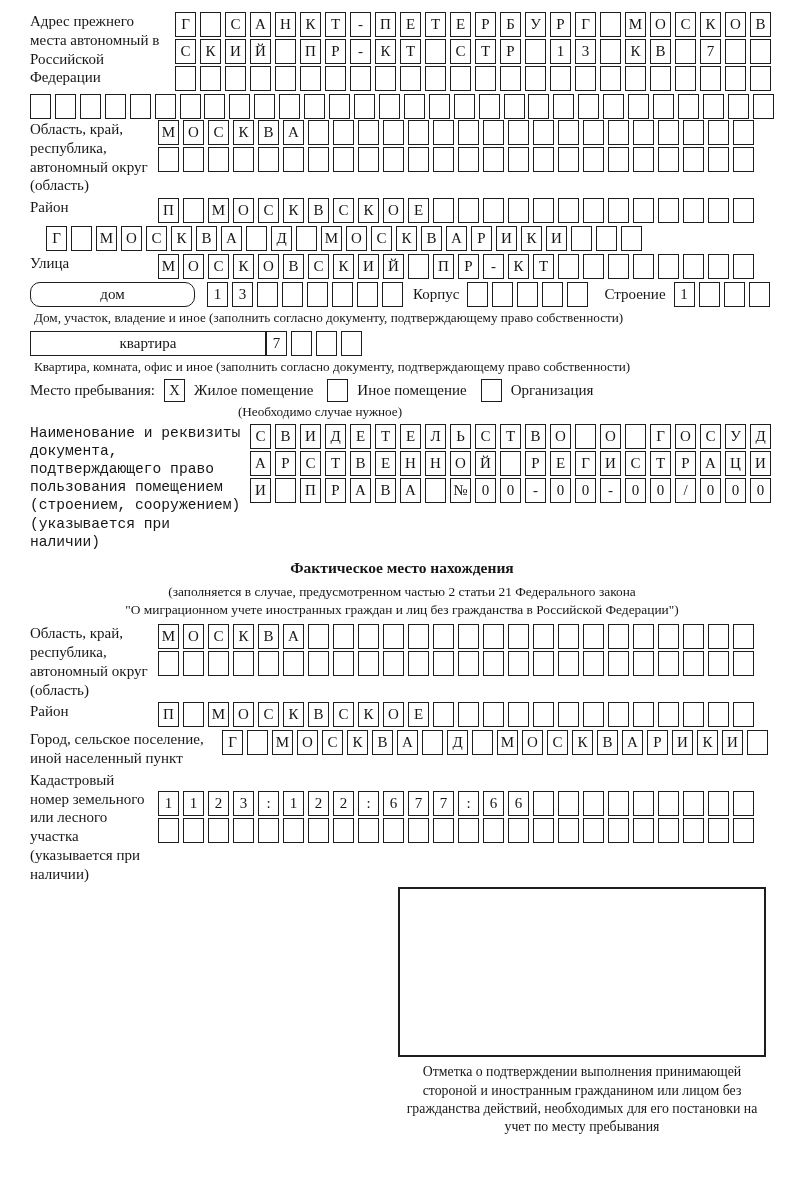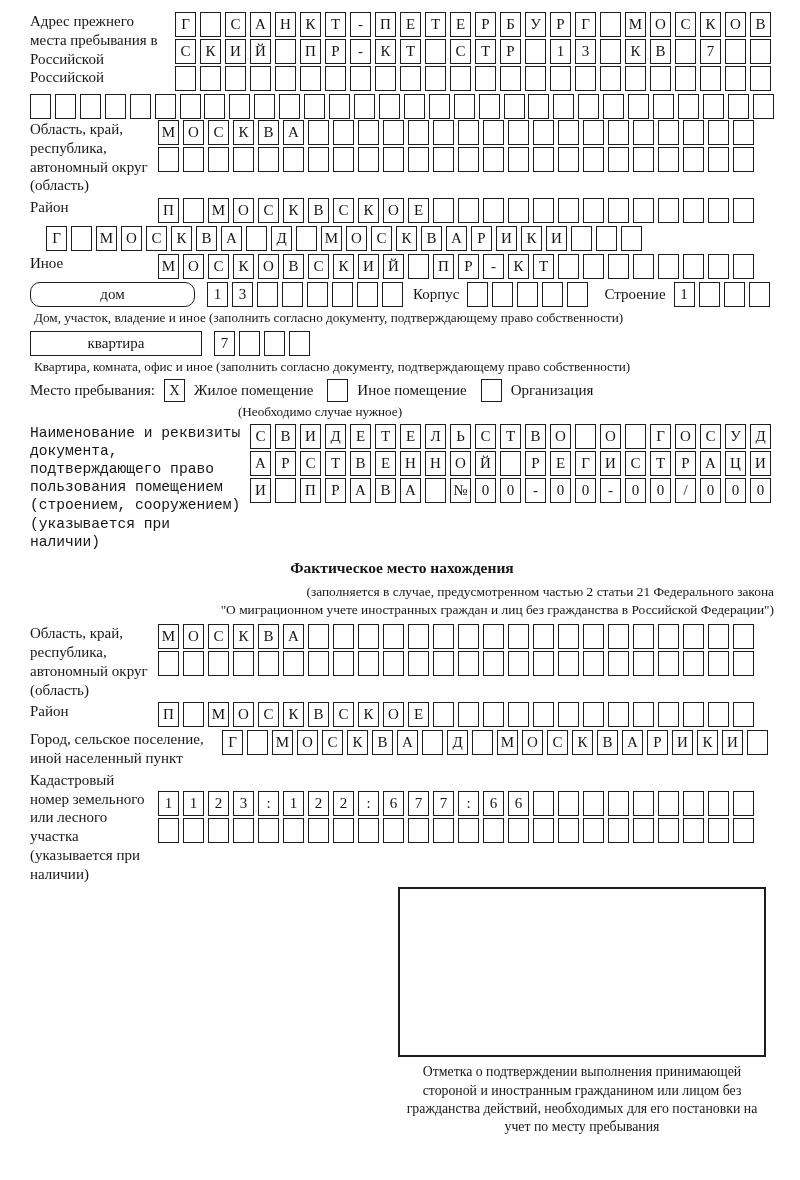--- a/index.html
+++ b/index.html
@@ -25,50 +25,50 @@
   }
   .fullrow{width:100%;justify-content:space-between;gap:0;margin:2px 0 1px 0;}
   .note{font-size:13.2px;text-align:center;margin:0 0 4px 0;line-height:1.25;}
   .note-left{text-align:left;margin-left:4px;}
   .sec-title{font-weight:bold;text-align:center;font-size:16px;margin:4px 0 7px 0;}
   .wbox{
     border:1.6px solid #1d1d1d;height:25px;box-sizing:border-box;flex:none;
     display:flex;align-items:center;justify-content:center;font-size:15px;background:#fff;
   }
   .dom-box{width:165px;margin-right:12px;border-radius:10px;}
-  .kv-box{width:172px;margin-right:12px;}
+  .kv-box{width:236px;}
   .inline-lab{font-size:15px;line-height:25px;flex:none;}
   .ml10{margin-left:10px;margin-right:8px;}
   .ml16{margin-left:16px;margin-right:8px;}
   .indent16{margin-left:16px;}
   .chk-row{align-items:center;margin-bottom:2px;}
   .chk{
     width:21px;height:23px;border:1.6px solid #1d1d1d;box-sizing:border-box;flex:none;
     display:flex;align-items:center;justify-content:center;font-size:14.5px;
     margin:0 9px 0 9px;background:#fff;
   }
   .opt-lab{font-size:15px;flex:none;}
   .gap18{margin-left:14px;}
   .choose-note{width:300px;margin-left:140px;text-align:center;margin-bottom:3px;}
   .fact-title{font-weight:bold;text-align:center;font-size:15.5px;margin:8px 0 6px 0;}
-  .fact-note{font-size:13.4px;text-align:right;line-height:1.35;margin-bottom:5px;}
+  .fact-note{font-size:13.4px;text-align:center;line-height:1.35;margin-bottom:5px;}
   .mt20{margin-top:20px;}
   .stamp-area{margin-left:368px;width:368px;margin-top:4px;}
   .stamp-box{width:368px;height:170px;border:2px solid #1d1d1d;box-sizing:border-box;background:#fff;}
   .stamp-caption{width:368px;margin:6px 0 0 0;font-size:13.8px;line-height:1.32;text-align:center;}
   .mb2{margin-bottom:2px;}
 </style>
 </head>
 <body>
 
 <div class="page">
 
 
   <div class="frow">
-    <div class="flabel lab145">Адрес прежнего места пребывания в Российской Российской</div>
+    <div class="flabel lab145">Адрес прежнего места автономный в Российской Федерации</div>
     <div class="rowstack">
       <div class="cells">
           <div class="cell">Г</div>
           <div class="cell"></div>
           <div class="cell">С</div>
           <div class="cell">А</div>
           <div class="cell">Н</div>
           <div class="cell">К</div>
           <div class="cell">Т</div>
           <div class="cell">-</div>
@@ -288,21 +288,21 @@
         <div class="cell">И</div>
         <div class="cell">К</div>
         <div class="cell">И</div>
         <div class="cell"></div>
         <div class="cell"></div>
         <div class="cell"></div>
       </div>
   </div>
 
   <div class="frow">
-    <div class="flabel lab128">Иное</div>
+    <div class="flabel lab128">Улица</div>
     <div class="cells">
         <div class="cell">М</div>
         <div class="cell">О</div>
         <div class="cell">С</div>
         <div class="cell">К</div>
         <div class="cell">О</div>
         <div class="cell">В</div>
         <div class="cell">С</div>
         <div class="cell">К</div>
         <div class="cell">И</div>

